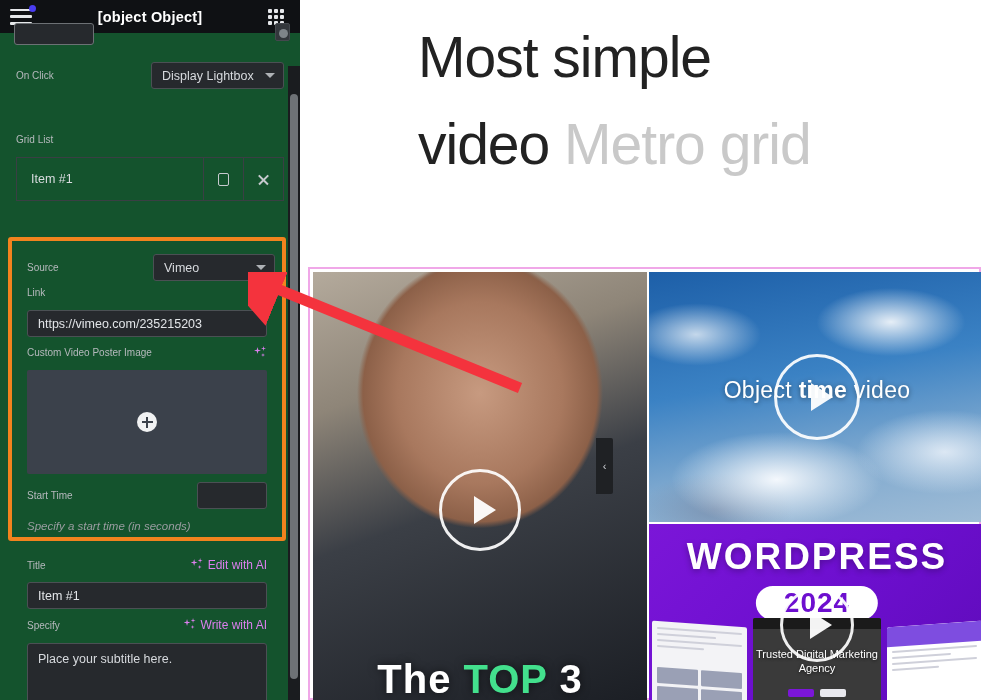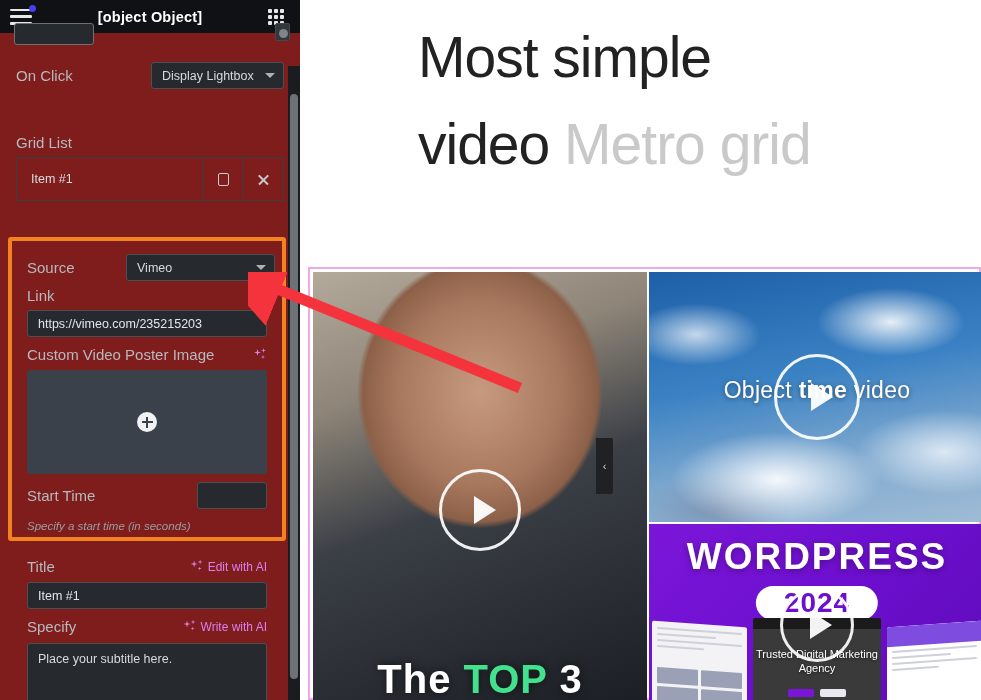--- a/index.html
+++ b/index.html
@@ -8,21 +8,21 @@
     overflow: hidden;
     font-family: "Liberation Sans", sans-serif;
     background: #fff;
   }
   .app { position: relative; width: 981px; height: 700px; display: flex; }
 
   
   .sidebar {
     position: relative;
     width: 300px; height: 700px;
-    background: #7f1d1d;
+    background: #14532d;
     flex: 0 0 300px;
     overflow: hidden;
   }
   .panel-header {
     height: 33px;
     background: #0f1114;
     display: flex; align-items: center;
     padding: 0 10px;
     position: relative;
   }
@@ -49,21 +49,21 @@
     background: #26292d;
   }
   .cut-dot {
     position: absolute; right: 10px; top: -10px;
     width: 15px; height: 18px; background: #33373c;
     border: 1px solid #44484e; border-radius: 2px;
   }
   .cut-dot::after { content:''; position:absolute; left:3px; top:5px;
     width:9px; height:9px; border-radius:50%; background:#7e8489; }
 
-  .field-label { color: #b6b9bd; font-size: 15px; }
+  .field-label { color: #b6b9bd; font-size: 10px; }
 
   .onclick-row { position: absolute; left: 16px; top: 29px; width: 268px;
     display: flex; align-items: center; justify-content: space-between; }
   .select {
     border: 1px solid #4b5054; border-radius: 3px;
     background: #26292d; color: #d7dade;
     font-size: 12.5px; height: 27px;
     display: flex; align-items: center; justify-content: space-between;
     padding: 0 8px 0 10px; cursor: pointer;
   }
@@ -315,21 +315,21 @@
         <div class="item-btn">
           <span class="x-glyph"></span>
         </div>
       </div>
 
 
       <div class="highlight-box"></div>
 
       <div class="source-row">
         <span class="field-label">Source</span>
-        <div class="select" style="width:149px;margin-left:35px;">
+        <div class="select" style="width:122px;margin-left:35px;">
           <span>Vimeo</span>
           <span class="caret"></span>
         </div>
       </div>
 
       <div class="field-label link-label">Link</div>
       <div class="text-input link-input">https://vimeo.com/235215203</div>
 
       <div class="poster-label-row">
         <span class="field-label">Custom Video Poster Image</span>

